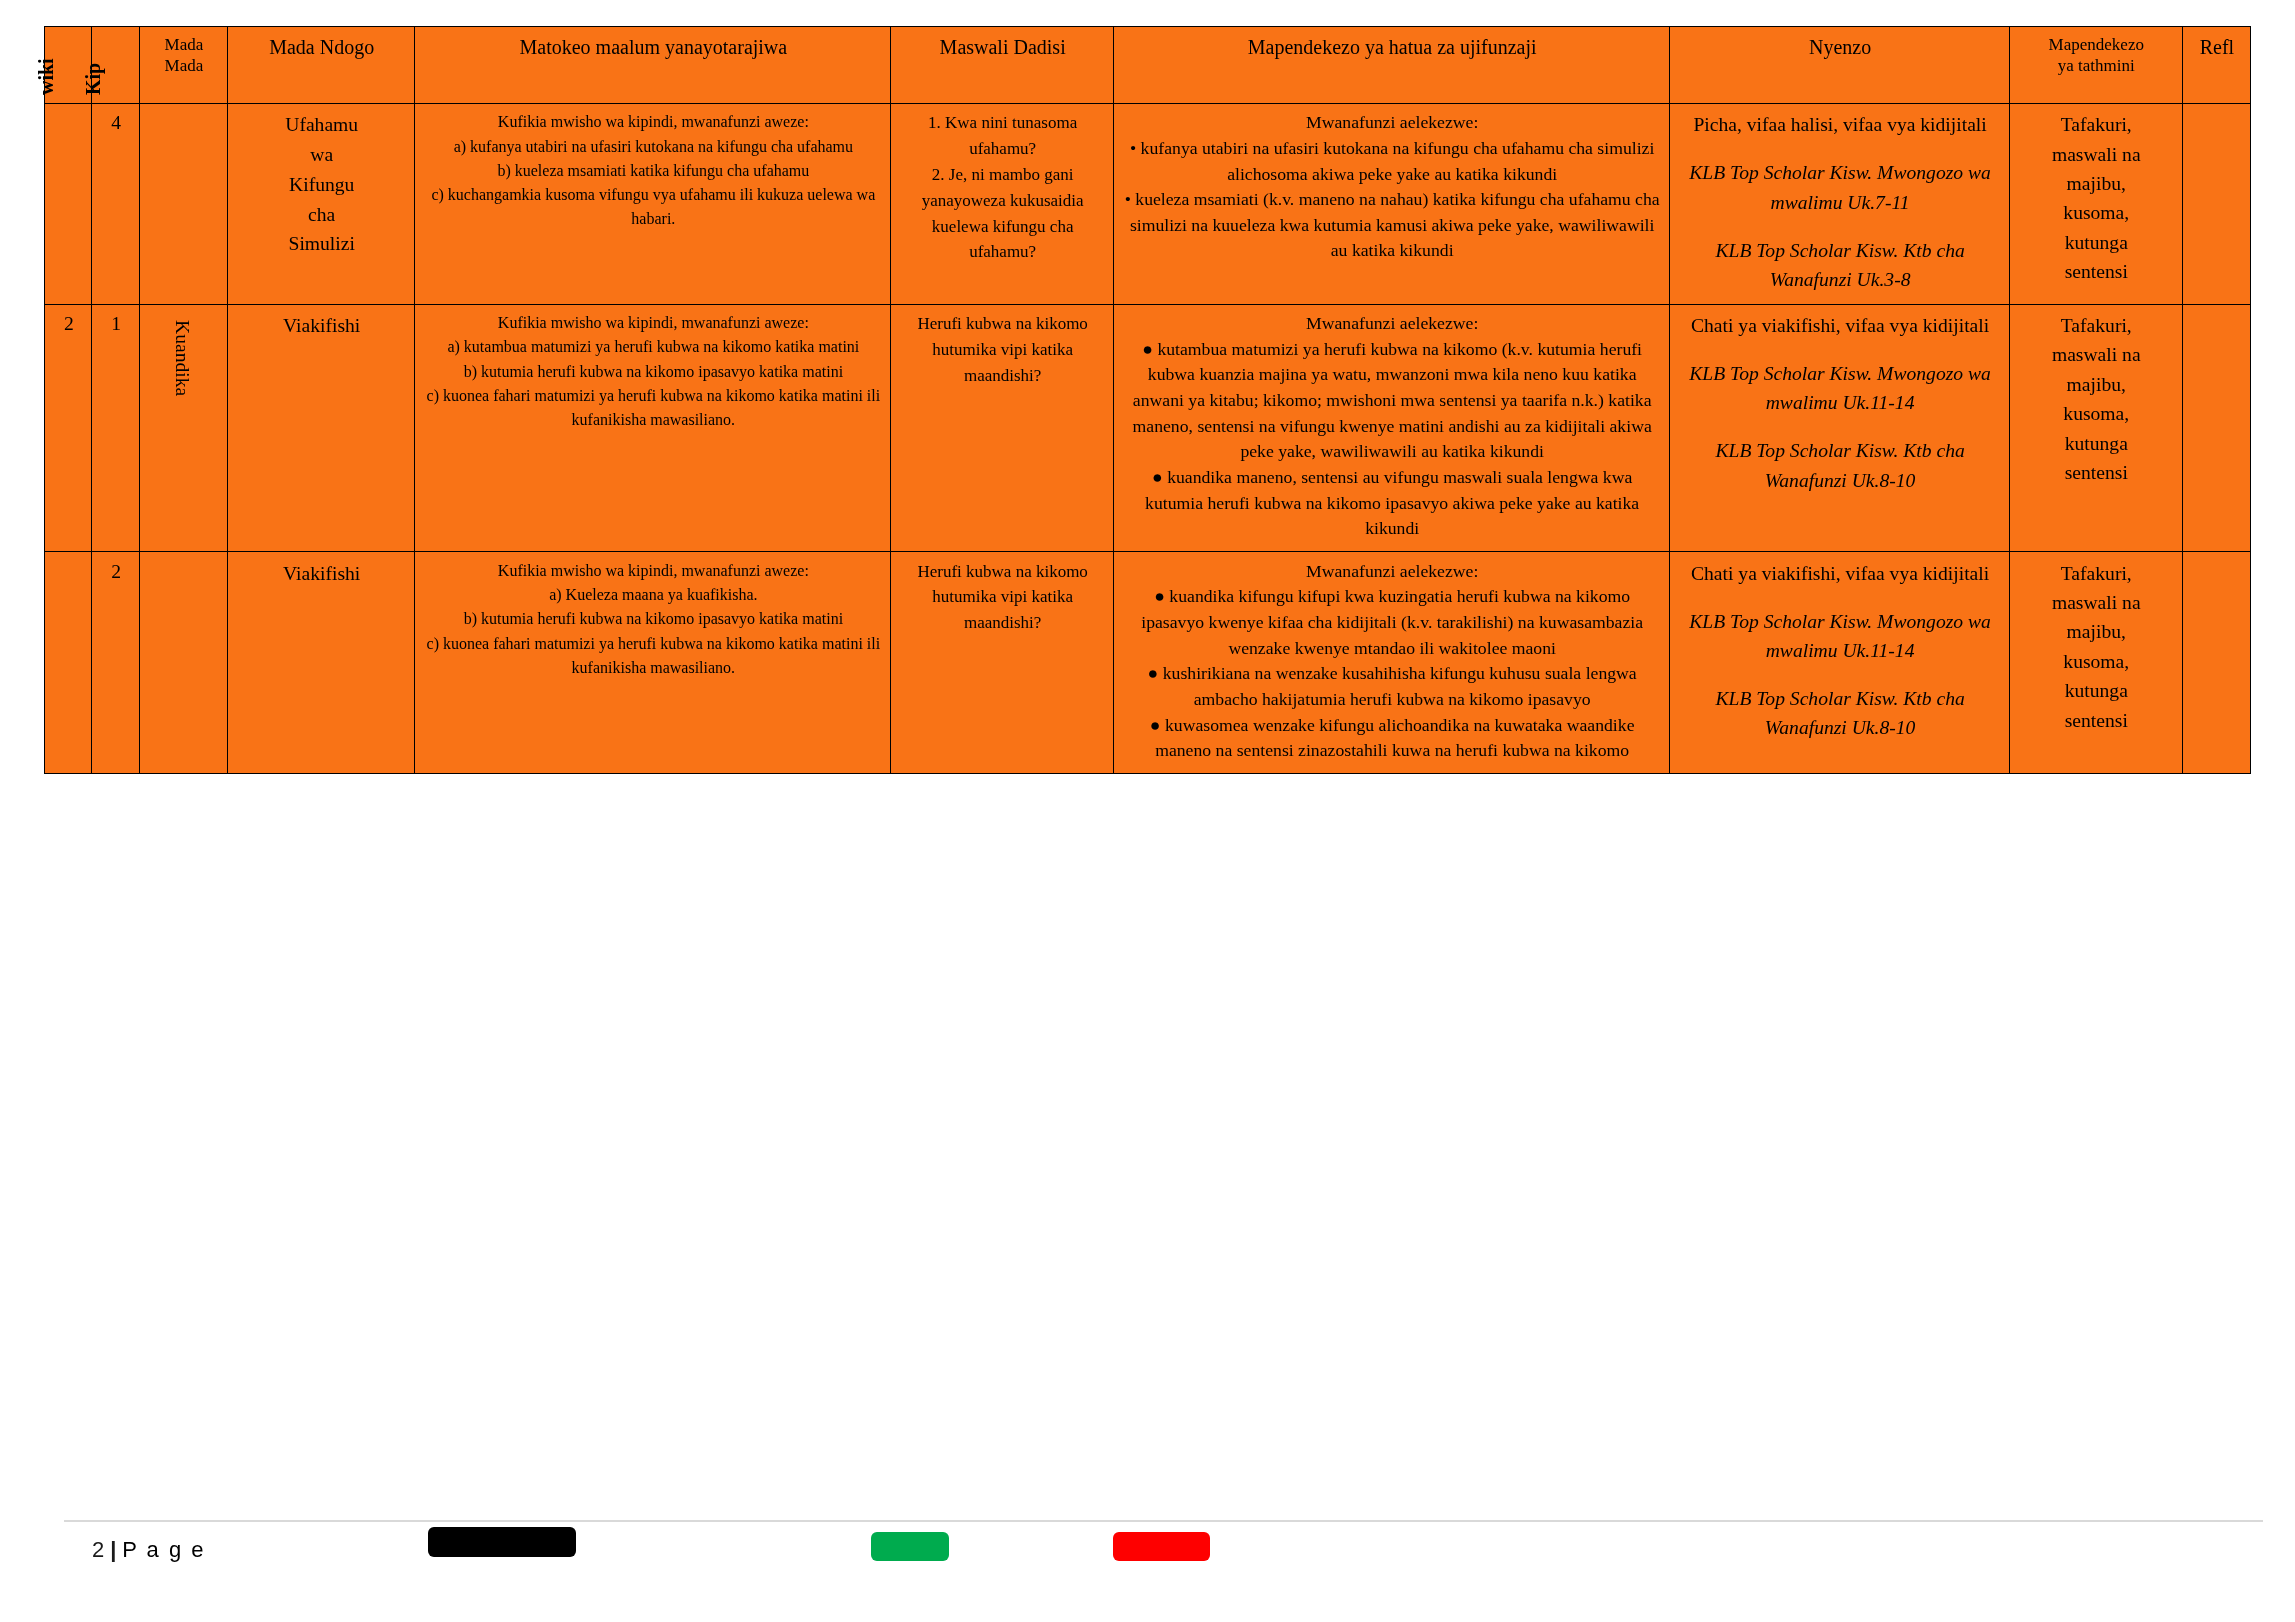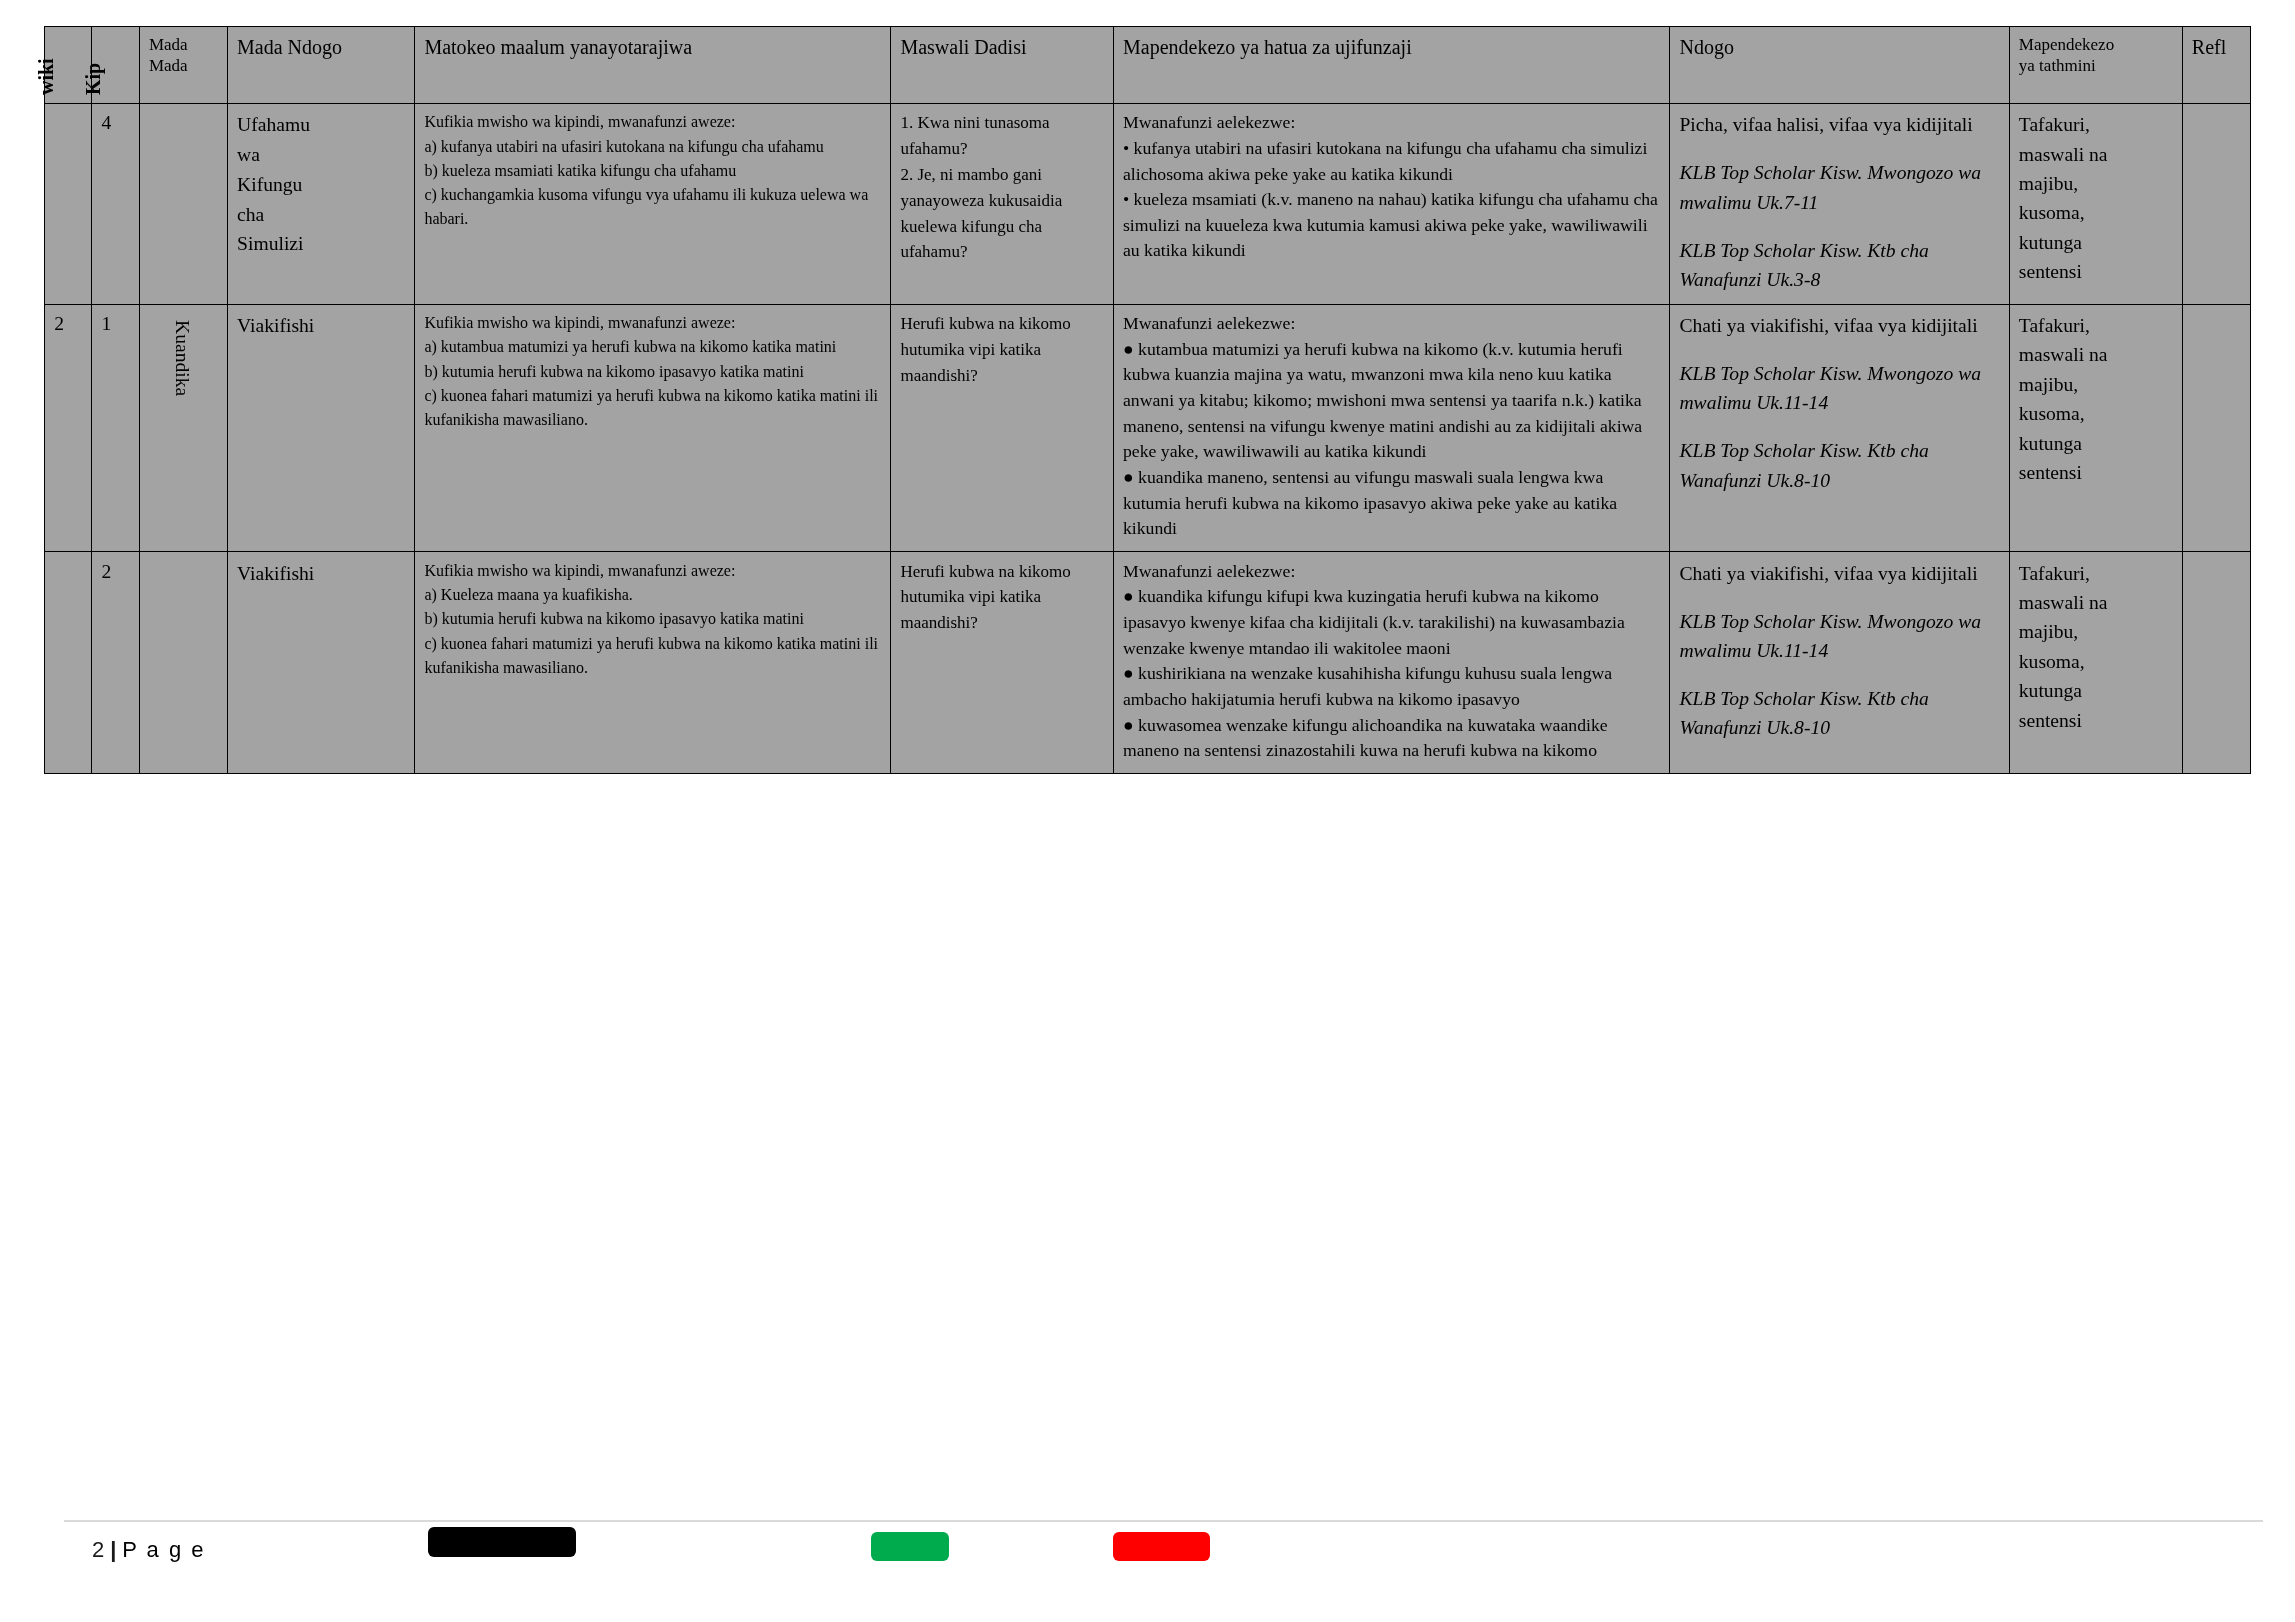--- a/index.html
+++ b/index.html
@@ -31,22 +31,22 @@
     table-layout: fixed;
     width: 2207px;
     border: 1.3px solid #000;
   }
 
   table.sow td, table.sow th {
     border: 1.3px solid #000;
     vertical-align: top;
     padding: 6.5px 7.9px 9.2px 9.2px;
     font-weight: normal;
-    text-align: left;
-    background: #a3a3a3;
+    text-align: center;
+    background: #f97316;
   }
 
   
   col.c-wiki    { width: 43px; }
   col.c-kip     { width: 43px; }
   col.c-kuu     { width: 80px; }
   col.c-ndogo   { width: 170px; }
   col.c-matokeo { width: 432px; }
   col.c-maswali { width: 202px; }
   col.c-mapend  { width: 505px; }
@@ -215,21 +215,21 @@
           <span class="rot-inner">Kip</span>
         </th>
         <th class="smallhdr">
           <p class="ln">Mada</p>
           <p class="ln">Mada</p>
         </th>
         <th>Mada Ndogo</th>
         <th>Matokeo maalum yanayotarajiwa</th>
         <th>Maswali Dadisi</th>
         <th>Mapendekezo ya hatua za ujifunzaji</th>
-        <th>Ndogo</th>
+        <th>Nyenzo</th>
         <th class="smallhdr">
           <p class="ln">Mapendekezo</p>
           <p class="ln">ya tathmini</p>
         </th>
         <th>Refl</th>
       </tr>
     </thead>
 
     <tbody>
 

